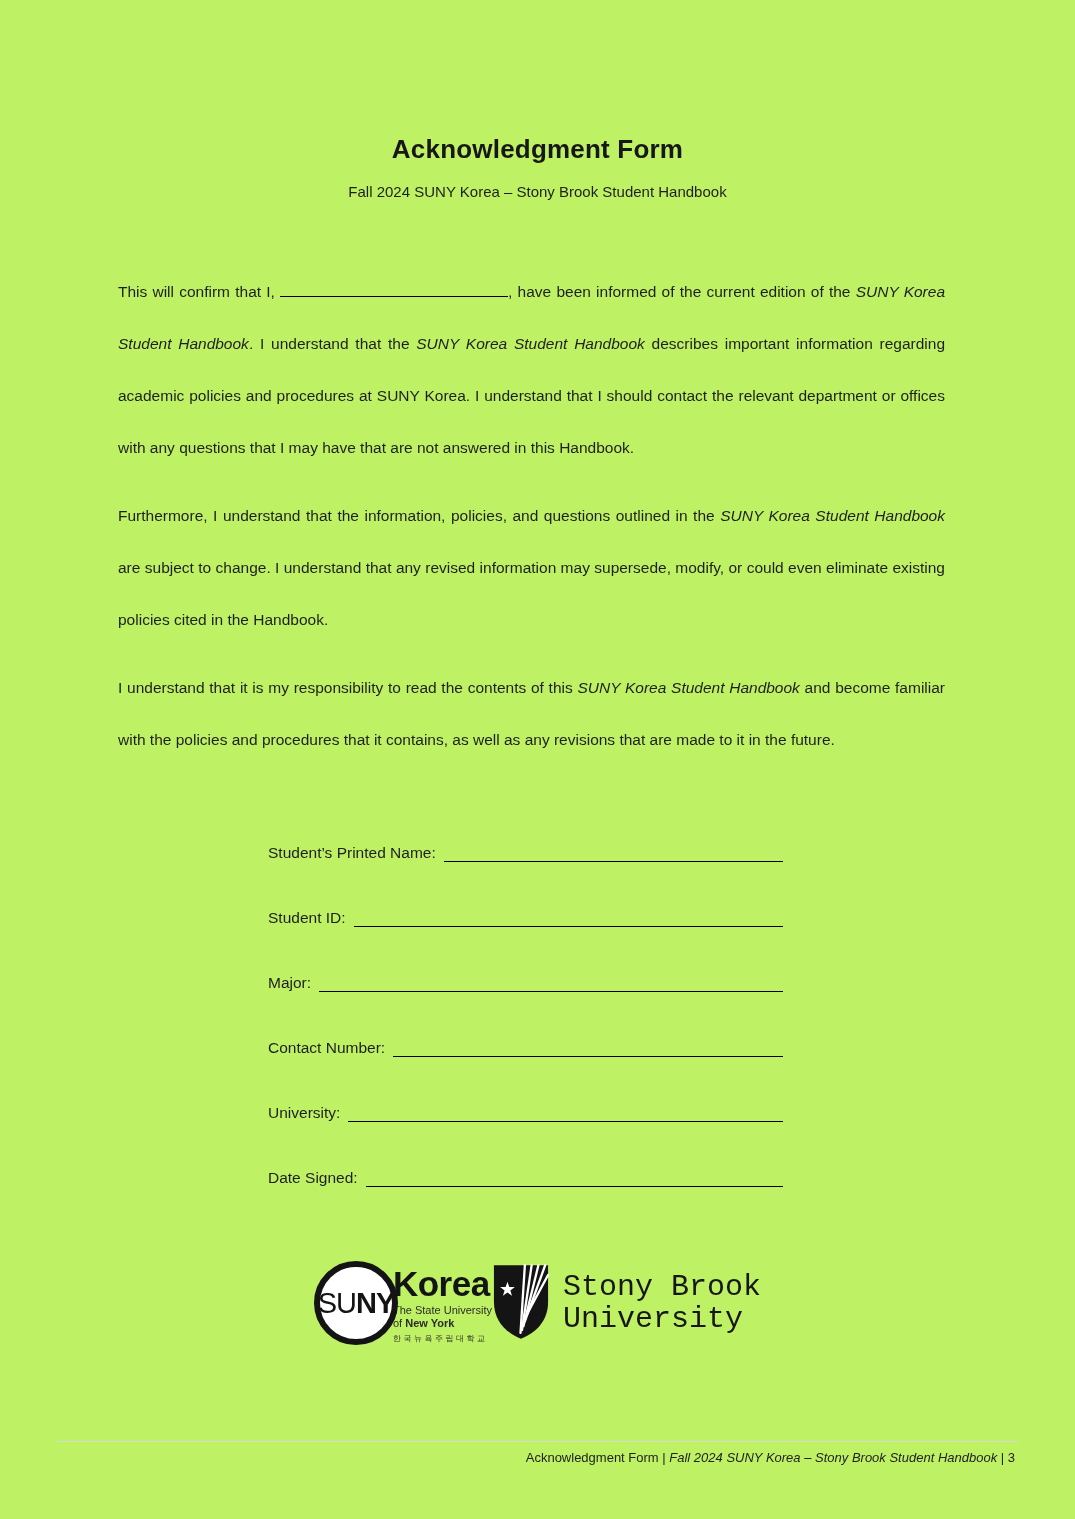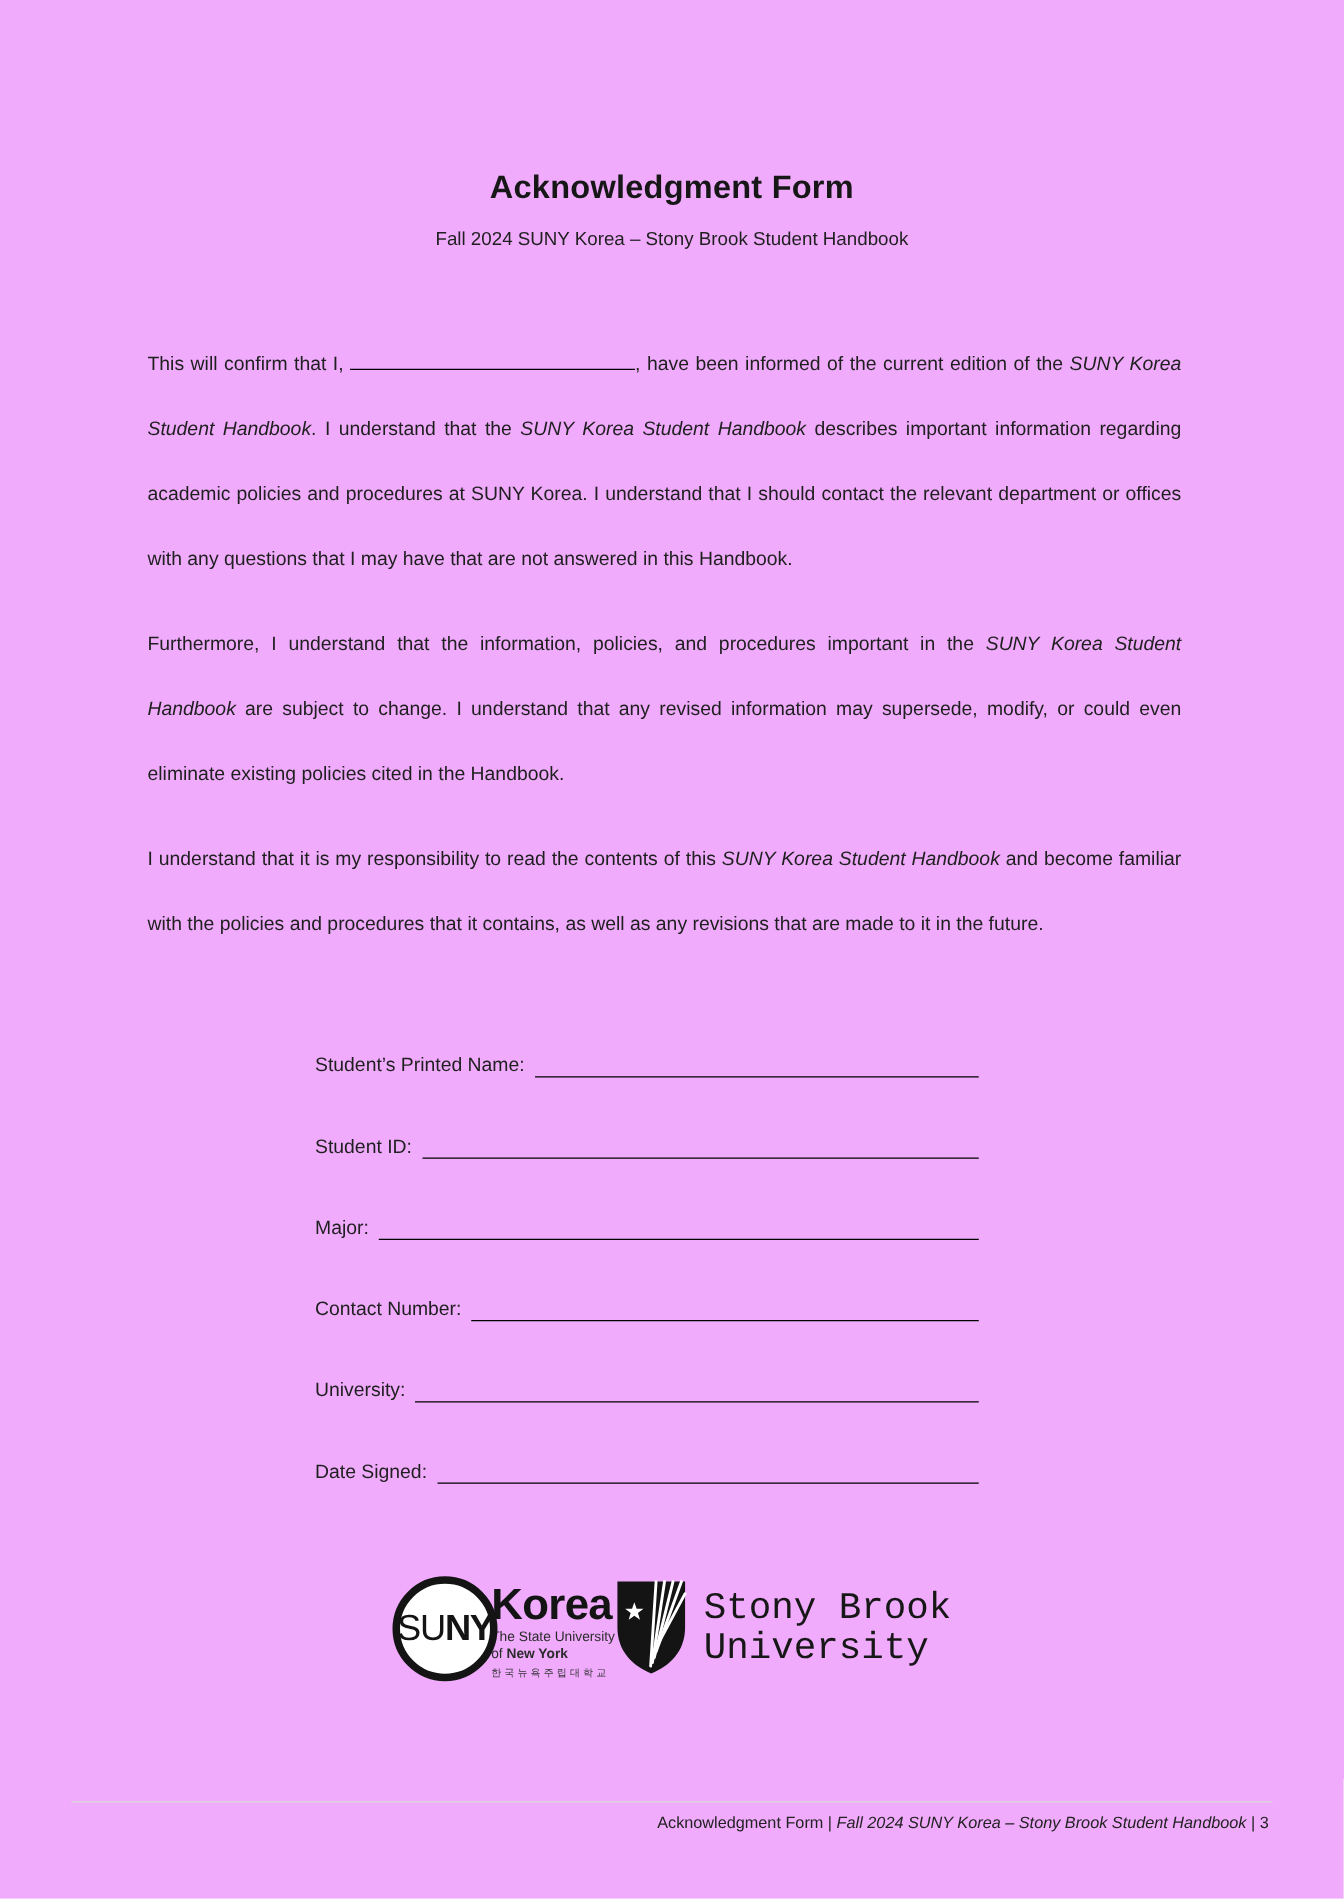--- a/index.html
+++ b/index.html
@@ -1,21 +1,21 @@
 <!DOCTYPE html>
 <html><head>
 <meta charset="utf-8">
 <style>
   * { box-sizing: border-box; }
   html, body { margin: 0; padding: 0; background: #ffffff; }
   .page {
     position: relative;
     width: 1075px;
     height: 1519px;
-    background: #f0abfc;
+    background: #bef264;
     color: #1c1c1c;
     font-family: "Liberation Sans", sans-serif;
     overflow: hidden;
   }
   .doc-title {
     margin: 0;
     padding-top: 134px;
     text-align: center;
     font-size: 26px;
     font-weight: 700;
@@ -50,20 +50,21 @@
   .form-section {
     margin-left: 252px;
     margin-top: 72px;
     width: 531px;
   }
   .field-row {
     display: flex;
     align-items: flex-end;
     height: 24px;
     margin-bottom: 41px;
+    margin-left: 16px;
   }
   .field-row:last-child { margin-bottom: 0; text-align: right; }
   .field-label {
     font-size: 15.5px;
     white-space: nowrap;
     padding-right: 8px;
     color: #1f1f1f;
   }
   .field-line {
     flex: 1;
@@ -126,21 +127,21 @@
 <body>
 
 <div class="page">
 
   <h1 class="doc-title">Acknowledgment Form</h1>
   <div class="doc-subtitle">Fall 2024 SUNY Korea – Stony Brook Student Handbook</div>
 
   <div class="content">
     <p class="body-par"><span>This will confirm that I, </span><span class="blank-line"></span><span>, have been informed of the current edition of the </span><span class="it">SUNY Korea Student Handbook</span><span>. I understand that the </span><span class="it">SUNY Korea Student Handbook</span><span> describes important information regarding academic policies and procedures at SUNY Korea. I understand that I should contact the relevant department or offices with any questions that I may have that are not answered in this Handbook.</span></p>
 
-    <p class="body-par par-gap"><span>Furthermore, I understand that the information, policies, and procedures important in the </span><span class="it">SUNY Korea Student Handbook</span><span> are subject to change. I understand that any revised information may supersede, modify, or could even eliminate existing policies cited in the Handbook.</span></p>
+    <p class="body-par par-gap"><span>Furthermore, I understand that the information, policies, and questions outlined in the </span><span class="it">SUNY Korea Student Handbook</span><span> are subject to change. I understand that any revised information may supersede, modify, or could even eliminate existing policies cited in the Handbook.</span></p>
 
     <p class="body-par par-gap"><span>I understand that it is my responsibility to read the contents of this </span><span class="it">SUNY Korea Student Handbook</span><span> and become familiar with the policies and procedures that it contains, as well as any revisions that are made to it in the future.</span></p>
   </div>
 
   <div class="form-section">
     <div class="field-row">
       <span class="field-label">Student’s Printed Name:</span>
       <span class="field-line"></span>
     </div>
     <div class="field-row">

